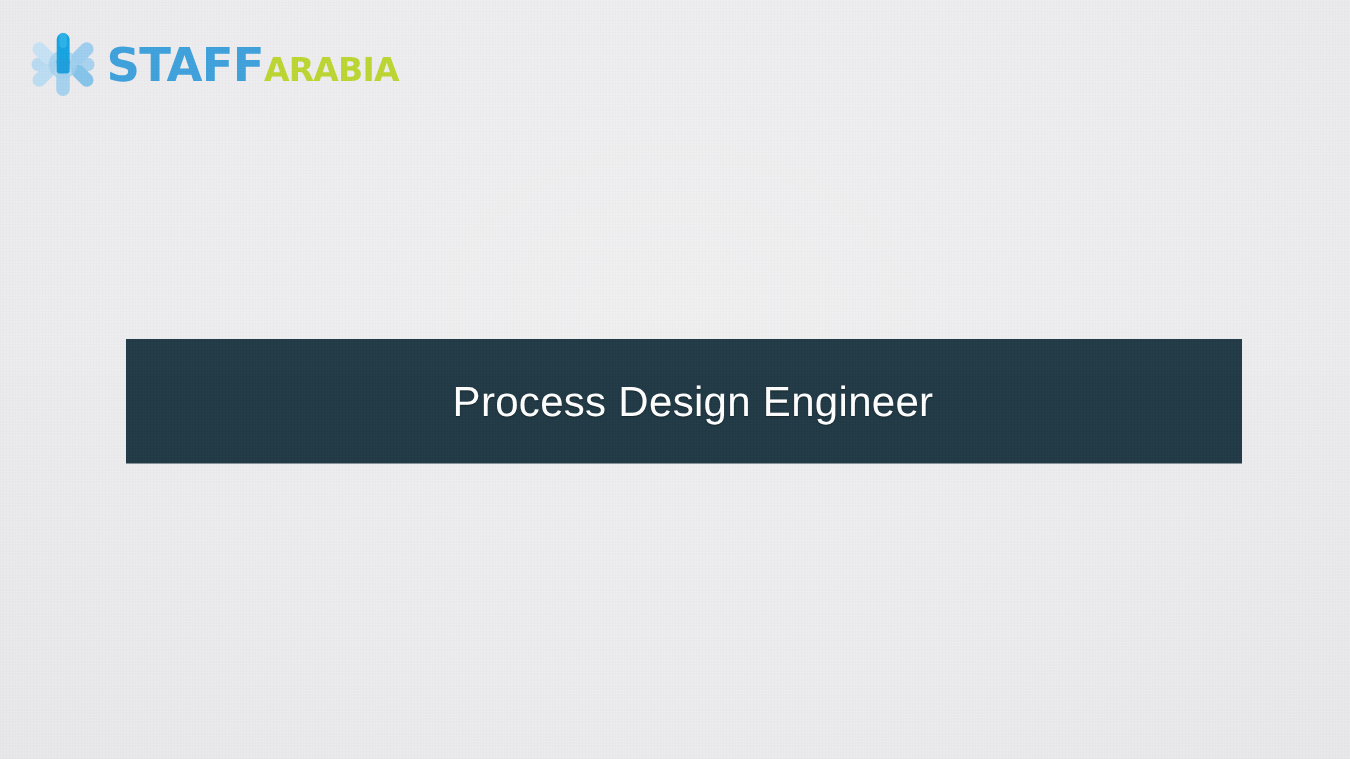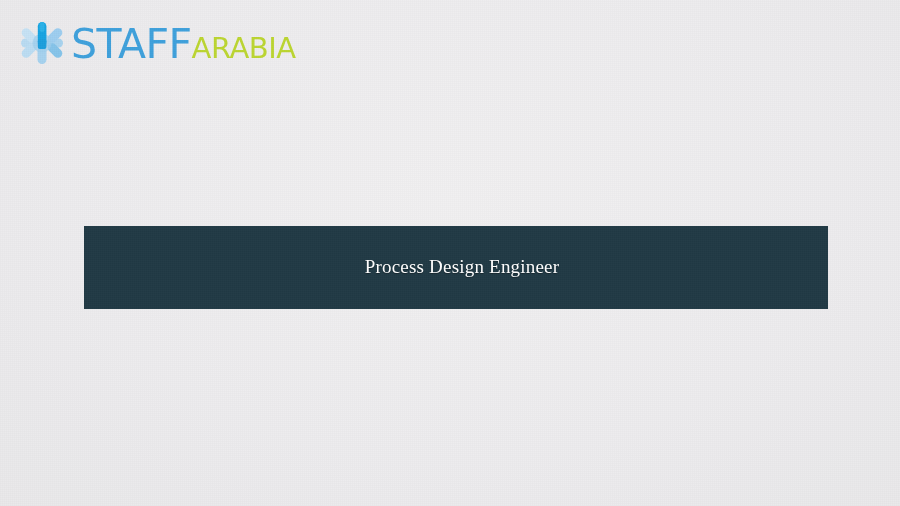--- a/index.html
+++ b/index.html
@@ -44,22 +44,22 @@
   }
   .logo-mark {
     width: 44px;
     height: 44px;
     display: block;
     flex: 0 0 auto;
   }
   .logo-word {
     margin-left: 7px;
     font-family: "DejaVu Sans", sans-serif;
-    font-size: 41px;
-    font-weight: 400;
+    font-size: 31px;
+    font-weight: 700;
     letter-spacing: -0.5px;
     line-height: 1;
     white-space: nowrap;
     text-transform: lowercase;
     font-variant: small-caps;
     position: relative;
     top: 1px;
   }
   .logo-word .w-staff {
     color: #3fa1dc;
@@ -77,22 +77,22 @@
     width: 744px;
     height: 83px;
     background-color: #213a45;
     box-sizing: border-box;
     display: flex;
     align-items: center;
     justify-content: center;
   }
   .title-banner-text {
     color: #ffffff;
-    font-family: Liberation Serif, serif;
-    font-size: 19px;
+    font-family: Liberation Sans, sans-serif;
+    font-size: 28px;
     font-weight: 400;
     letter-spacing: 0.2px;
     line-height: 1.2;
     text-align: center;
     text-shadow: 0 1px 1px rgba(0,0,0,0.35);
     padding-left: 12px;
     white-space: nowrap;
   }
 </style>
 </head>

